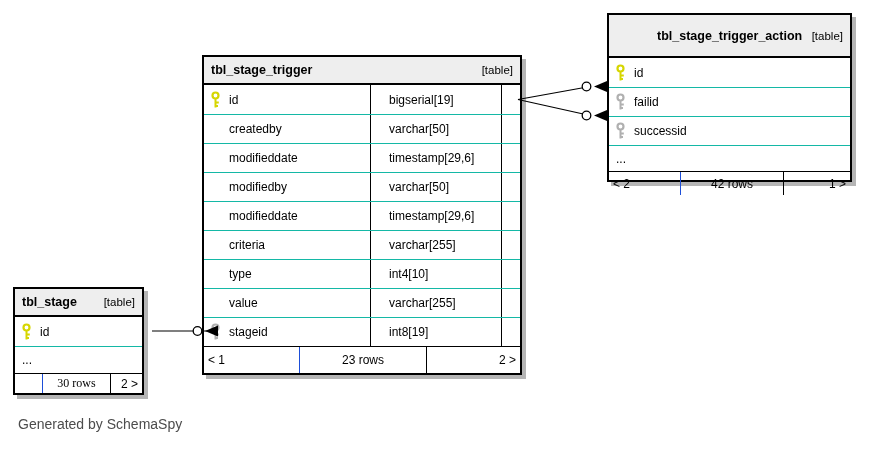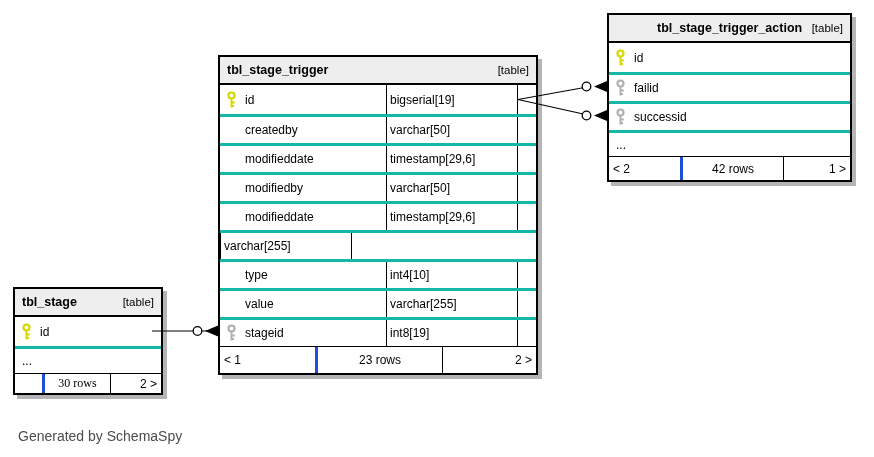--- a/index.html
+++ b/index.html
@@ -15,69 +15,69 @@
     display: flex; flex-direction: column;
   }
   .thead {
     display: flex; justify-content: space-between; align-items: center;
     background: #eeeeee; border-bottom: 2px solid #000;
     padding: 0 7px; flex: 0 0 auto;
   }
   .tname { font-weight: bold; font-size: 12.5px; color: #000; }
   .ttag  { font-size: 11.5px; color: #000; }
   .tbody { flex: 0 0 auto; }
-  .trow { display: flex; align-items: stretch; border-top: 3px solid #14b8a6; background: #fff; }
+  .trow { display: flex; align-items: stretch; border-top: 1px solid #14b8a6; background: #fff; }
   .tbody .trow:first-child { border-top: none; }
   .name-cell { display: flex; align-items: center; padding-left: 4px; flex: 1; }
   .key-slot { width: 15px; display: inline-flex; justify-content: center; align-items: center; margin-right: 6px; flex: 0 0 15px; }
   .col-name { font-size: 12px; color: #000; }
-  .type-cell { display: flex; align-items: center; border-left: 1px solid #000; padding-left: 3px; font-size: 12px; color: #000; }
+  .type-cell { display: flex; align-items: center; border-left: 1px solid #000; padding-left: 18px; font-size: 12px; color: #000; }
   .extra-cell { flex: 1; border-left: 1px solid #000; }
   .trow.ellipsis { align-items: center; padding-left: 7px; font-size: 12px; color: #000; }
   .tfoot { display: flex; border-top: 1px solid #000; flex: 0 0 auto; font-size: 12px; }
   .fcell { display: flex; align-items: center; }
   .fc1 { padding-left: 4px; justify-content: flex-start; }
-  .fc2 { justify-content: center; border-left: 3px solid #1d4ed8; }
+  .fc2 { justify-content: center; border-left: 1px solid #1d4ed8; }
   .fc3 { flex: 1; justify-content: flex-end; padding-right: 4px; border-left: 1px solid #000; }
 
   
-  #t0 { left: 218px; top: 55px; width: 320px; height: 320px; }
+  #t0 { left: 202px; top: 55px; width: 320px; height: 320px; }
   #t0 .thead { height: 28px; }
   #t0 .trow { height: 29px; }
   #t0 .name-cell { flex: 0 0 166px; }
   #t0 .type-cell { width: 131px; }
   #t0 .tfoot { height: 27px; }
   #t0 .fc1 { width: 95px; }
   #t0 .fc2 { width: 127px; }
 
   
   #t1 { left: 607px; top: 13px; width: 245px; height: 169px; }
-  #t1 .thead { height: 28px; padding-left: 48px; }
+  #t1 .thead { height: 43px; padding-left: 48px; }
   #t1 .trow { height: 29px; }
   #t1 .trow.ellipsis { height: 26px; }
   #t1 .tfoot { height: 24px; }
   #t1 .fc1 { width: 71px; }
   #t1 .fc2 { width: 103px; }
 
   
-  #t2 { left: 13px; top: 287px; width: 150px; height: 108px; }
+  #t2 { left: 13px; top: 287px; width: 131px; height: 108px; }
   #t2 .thead { height: 28px; }
   #t2 .trow { height: 29px; }
   #t2 .trow.ellipsis { height: 27px; }
   #t2 .tfoot { height: 20px; }
   #t2 .fc1 { width: 27px; }
   #t2 .fc2 { width: 68px; font-family: Liberation Serif, serif; }
 
   .relations { position: absolute; left: 0; top: 0; pointer-events: none; }
   .relations line { stroke: #000; stroke-width: 1.2; fill: none; }
   .relations circle { fill: #fff; stroke: #000; stroke-width: 1.3; }
   .relations polygon { fill: #000; stroke: none; }
 
   .credit {
-    position: absolute; left: 18px; top: 428px;
+    position: absolute; left: 18px; top: 416px;
     font-size: 14px; color: #4c4c4c;
   }
 </style>
 </head>
 <body>
 
 <div class="canvas">
 
   <div class="dbtable" id="t0">
     <div class="thead">
@@ -124,20 +124,24 @@
         </div>
         <div class="trow">
           <div class="name-cell">
             <span class="key-slot"></span>
             <span class="col-name">modifieddate</span>
           </div>
           <div class="type-cell">timestamp[29,6]</div>
           <div class="extra-cell"></div>
         </div>
         <div class="trow">
+          <div class="name-cell">
+            <span class="key-slot"></span>
+            <span class="col-name">criteria</span>
+          </div>
           <div class="type-cell">varchar[255]</div>
           <div class="extra-cell"></div>
         </div>
         <div class="trow">
           <div class="name-cell">
             <span class="key-slot"></span>
             <span class="col-name">type</span>
           </div>
           <div class="type-cell">int4[10]</div>
           <div class="extra-cell"></div>

